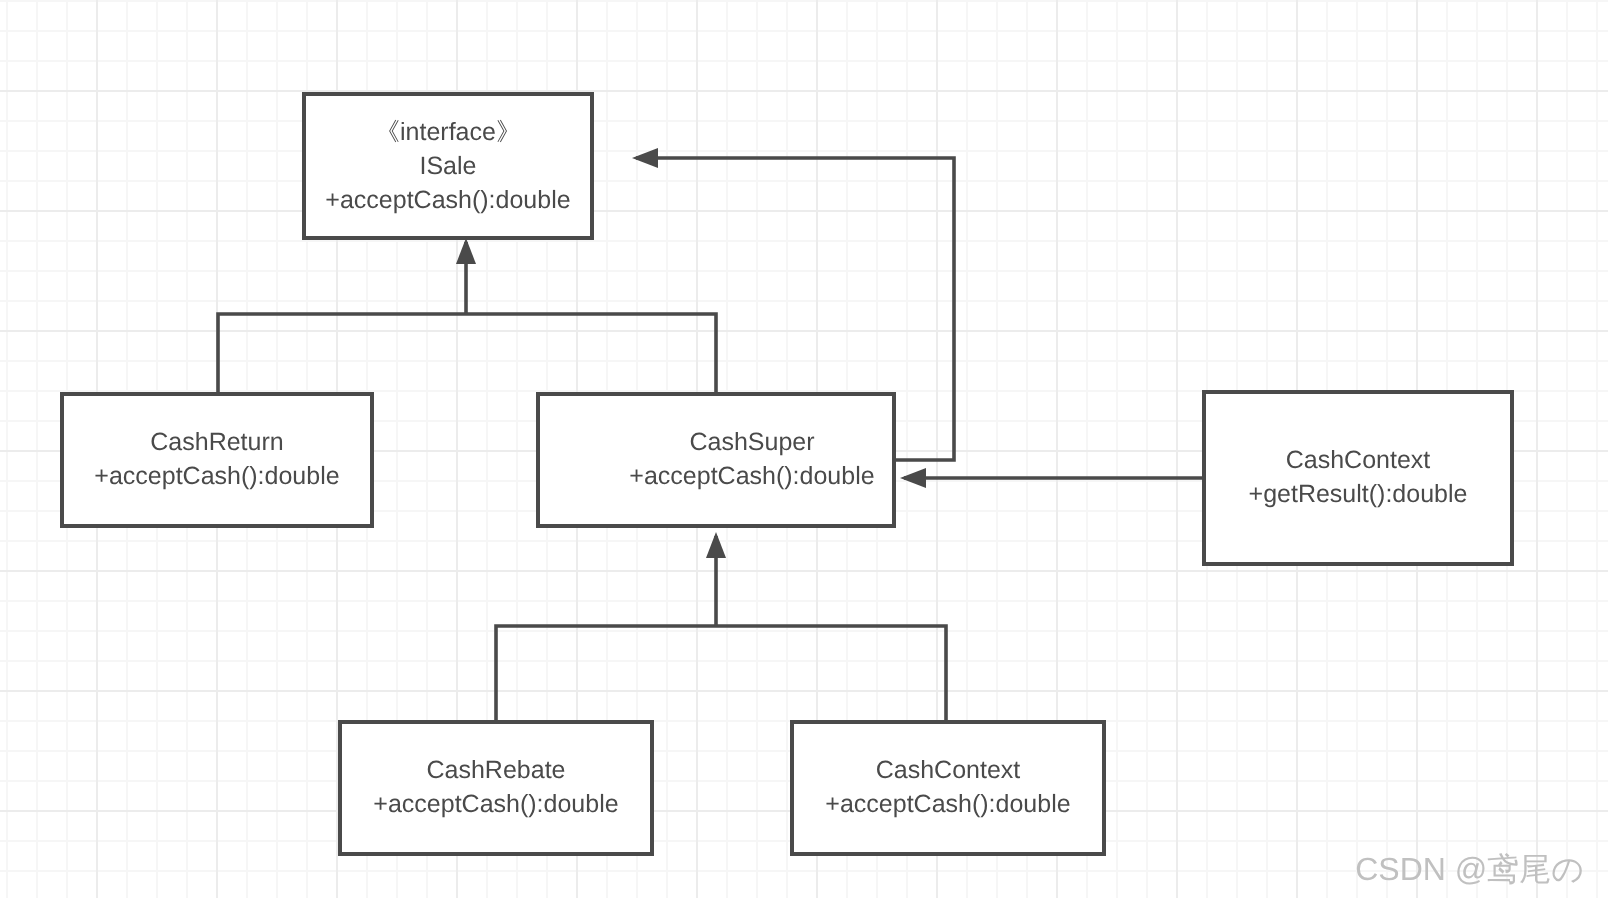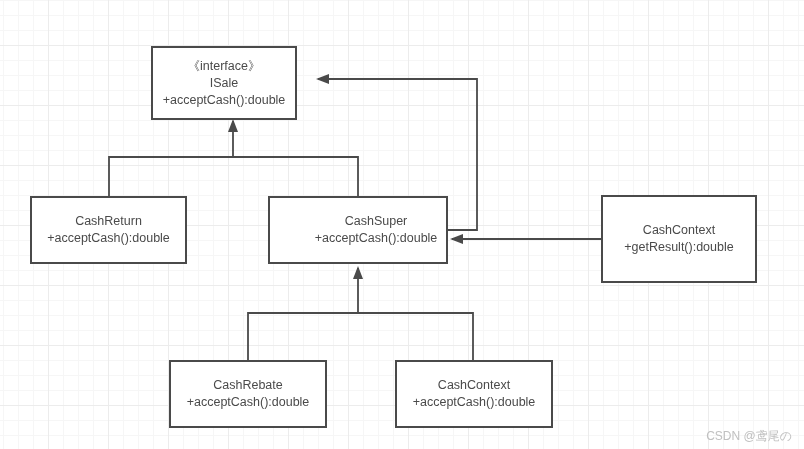--- a/index.html
+++ b/index.html
@@ -26,21 +26,21 @@
     white-space:nowrap;
   }
   #node-isale     {left:151px;top:46px; width:146px;height:74px;}
   #node-cashnormal{left:30px; top:196px;width:157px;height:68px;}
   #node-cashsuper {left:268px;top:196px;width:180px;height:68px;padding-left:36px;}
   #node-cashcontext{left:601px;top:195px;width:156px;height:88px;}
   #node-cashreturn{left:169px;top:360px;width:158px;height:68px;}
   #node-cashrebate{left:395px;top:360px;width:158px;height:68px;}
   .watermark{
     position:absolute;right:12px;bottom:6px;
-    color:#c0c0c0;font-size:12px;line-height:14px;
+    color:#c0c0c0;font-size:16px;line-height:14px;
   }
 </style>
 </head>
 <body>
 
 <div class="canvas">
 
   <svg class="edges" viewBox="0 0 804 449" fill="none" stroke="#4a4a4a" stroke-width="1.8">
     <defs>
       <marker id="arrow" markerUnits="userSpaceOnUse" markerWidth="14" markerHeight="10" refX="11" refY="5" orient="auto">

